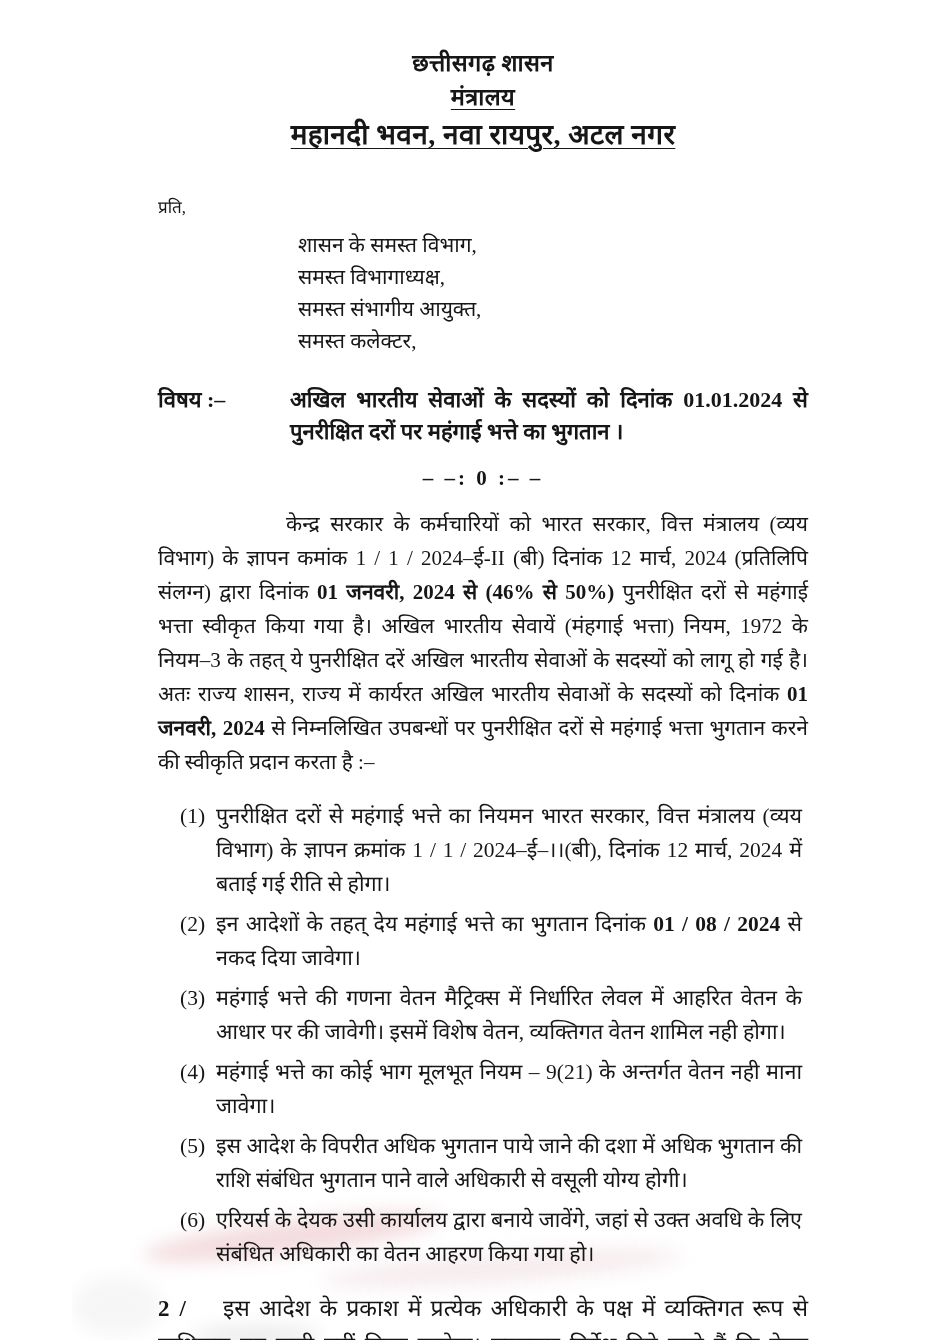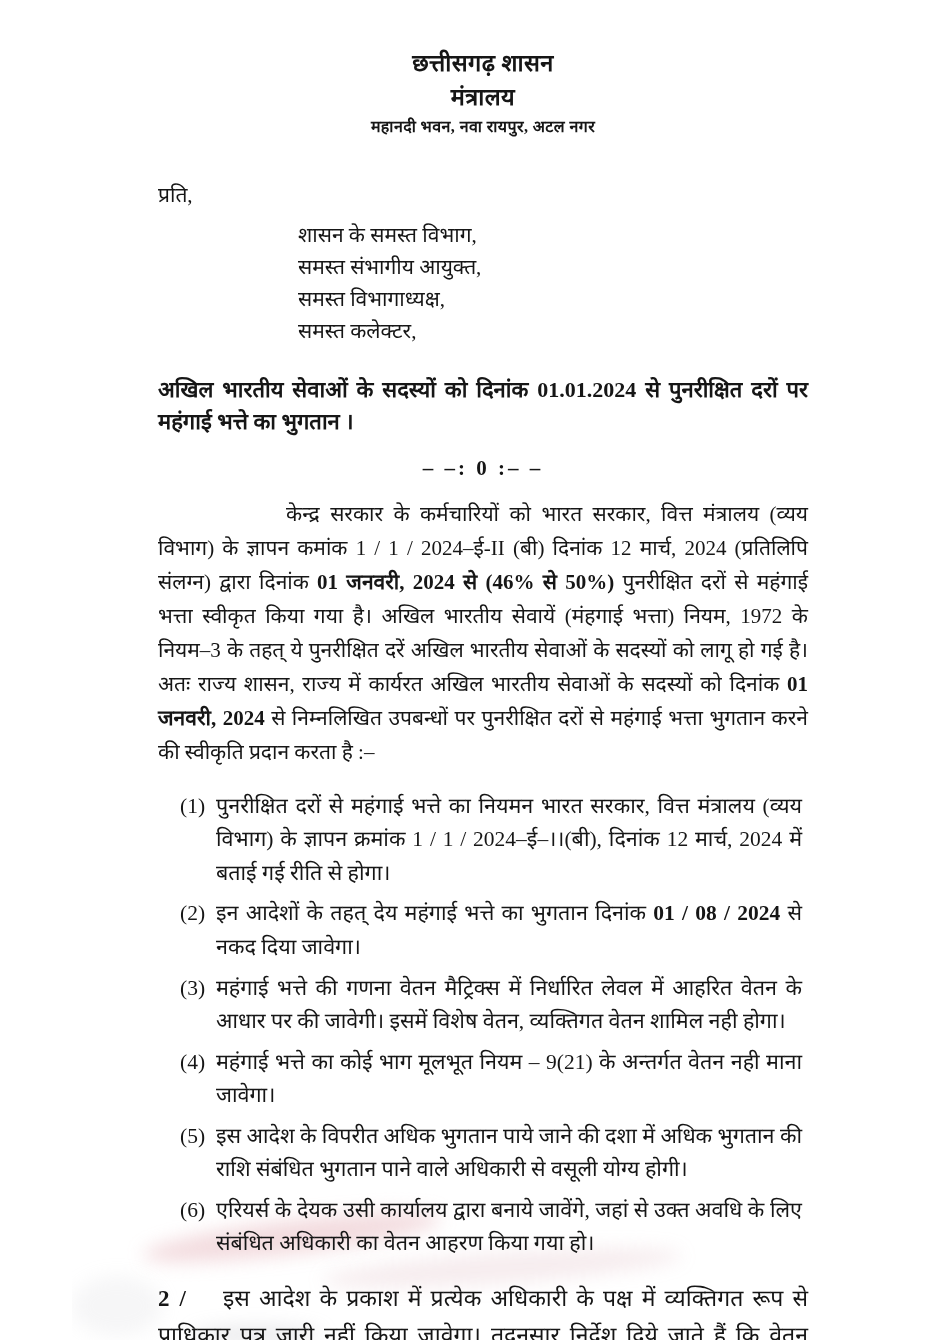--- a/index.html
+++ b/index.html
@@ -60,27 +60,28 @@
     text-align: center;
     line-height: 1.30;
   }
   .lh-line {
     font-size: 23.5px;
     font-weight: 600;
     letter-spacing: 0.4px;
     white-space: nowrap;
   }
   .lh-line.underline {
+    text-decoration: underline;
     text-underline-offset: 4px;
     text-decoration-thickness: 1.4px;
   }
   .lh-1 { margin-top: 2px; }
   .lh-2 { margin-top: 3px; }
   .lh-3 { margin-top: 3px; }
-  .lh-4 { margin-top: 5px; font-size: 16px; }
+  .lh-4 { margin-top: 5px; font-size: 28px; }
 
   
   .refrow {
     display: flex;
     align-items: flex-end;
     justify-content: space-between;
     margin-top: 28px;
     font-size: 21px;
     white-space: nowrap;
   }
@@ -90,21 +91,21 @@
     font-family: "Liberation Serif", serif;
     font-style: italic;
     font-weight: 700;
     font-size: 23px;
     letter-spacing: 0.5px;
     padding: 0 2px;
   }
 
   .prati {
     margin-top: 14px;
-    font-size: 21px;
+    font-size: 17px;
   }
 
   
   .recipients {
     margin-top: 12px;
     margin-left: 140px;
     font-size: 21px;
     line-height: 1.52;
     font-family: Liberation Serif, serif;
   }
@@ -213,26 +214,27 @@
       <div class="lh-line lh-4 underline">महानदी भवन, नवा रायपुर, अटल नगर</div>
     </div>
 
     <div class="refrow">
     </div>
 
     <div class="prati">प्रति,</div>
 
     <div class="recipients">
       <div class="recipient-line">शासन के समस्त विभाग,</div>
+      <div class="recipient-line">समस्त विभागाध्यक्ष,</div>
       <div class="recipient-line">समस्त संभागीय आयुक्त,</div>
-      <div class="recipient-line">समस्त विभागाध्यक्ष,</div>
       <div class="recipient-line">समस्त कलेक्टर,</div>
     </div>
 
     <div class="subject">
+      <div class="subject-label">विषय :–</div>
       <div class="subject-text">अखिल भारतीय सेवाओं के सदस्यों को दिनांक 01.01.2024 से पुनरीक्षित दरों पर महंगाई भत्ते का भुगतान ।</div>
     </div>
 
     <div class="divider">– –: 0 :– –</div>
 
     <p class="body-para">
       <span>केन्द्र सरकार के कर्मचारियों को भारत सरकार, वित्त मंत्रालय (व्यय विभाग) के ज्ञापन कमांक 1 / 1 / 2024–ई-II (बी) दिनांक 12 मार्च, 2024 (प्रतिलिपि संलग्न) द्वारा दिनांक </span><b>01 जनवरी, 2024 से (46% से 50%)</b><span> पुनरीक्षित दरों से महंगाई भत्ता स्वीकृत किया गया है। अखिल भारतीय सेवायें (मंहगाई भत्ता) नियम, 1972 के नियम–3 के तहत् ये पुनरीक्षित दरें अखिल भारतीय सेवाओं के सदस्यों को लागू हो गई है। अतः राज्य शासन, राज्य में कार्यरत अखिल भारतीय सेवाओं के सदस्यों को दिनांक </span><b>01 जनवरी, 2024</b><span> से निम्नलिखित उपबन्धों पर पुनरीक्षित दरों से महंगाई भत्ता भुगतान करने की स्वीकृति प्रदान करता है :–</span>
     </p>
 
     <div class="clauses">

